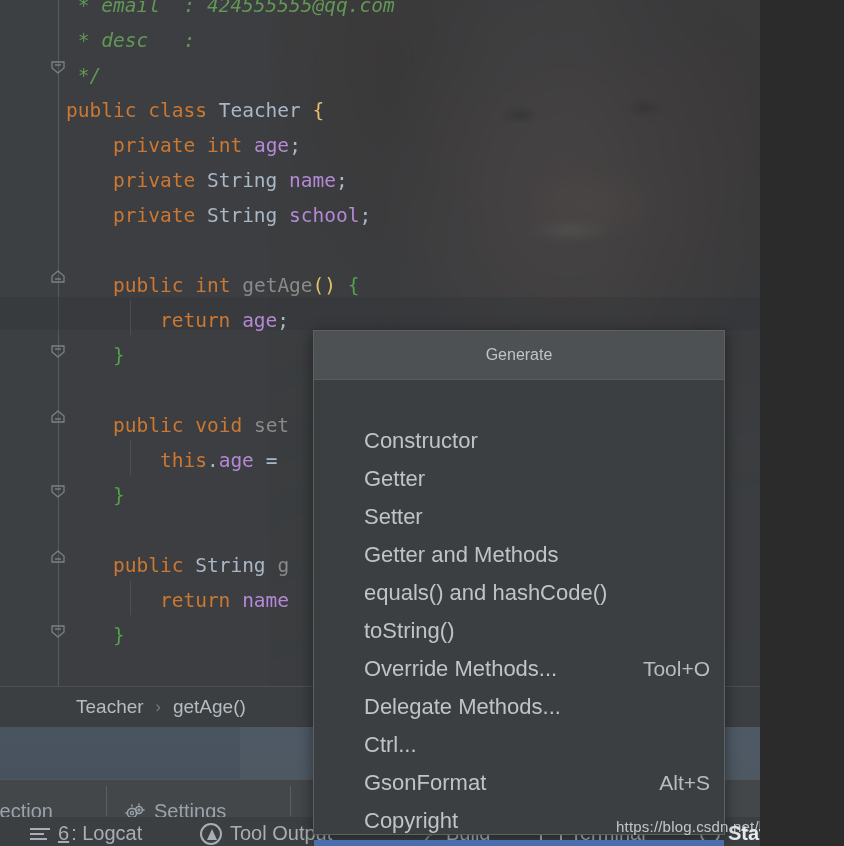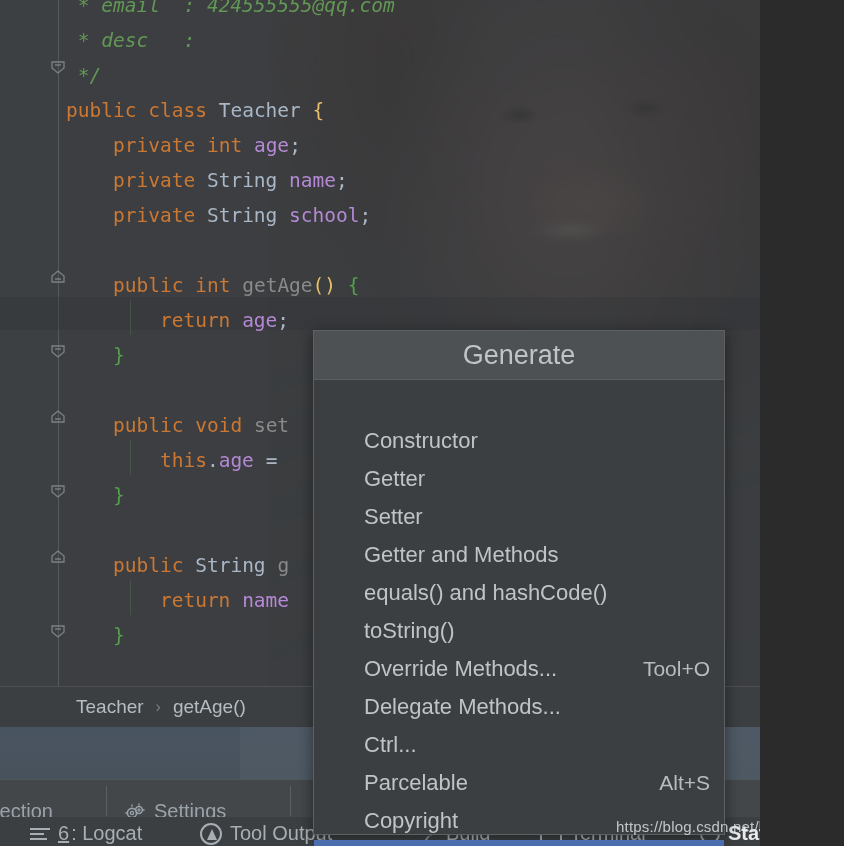--- a/index.html
+++ b/index.html
@@ -240,21 +240,21 @@
     box-sizing: border-box;
   }
   .popup-title {
     height: 48px;
     background: #4e5154;
     border-bottom: 1px solid #5a5d60;
     display: flex;
     align-items: center;
     justify-content: center;
     color: #bfc4c8;
-    font-size: 27px;
+    font-size: 16px;
   }
   .popup-list {
     padding-top: 18px;
     margin-top: 24px;
   }
   .menu-item {
     height: 38px;
     display: flex;
     align-items: center;
     padding: 0 14px 0 50px;
@@ -439,21 +439,21 @@
           <span>Override Methods...</span>
           <span class="mi-shortcut">Tool+O</span>
         </div>
         <div class="menu-item">
           <span>Delegate Methods...</span>
         </div>
         <div class="menu-item">
           <span>Ctrl...</span>
         </div>
         <div class="menu-item">
-          <span>Parcelable</span>
+          <span>GsonFormat</span>
           <span class="mi-shortcut">Alt+S</span>
         </div>
         <div class="menu-item">
           <span>Copyright</span>
         </div>
         <div class="menu-item selected">
           <span>Parcelable</span>
         </div>
       </div>
   </div>

